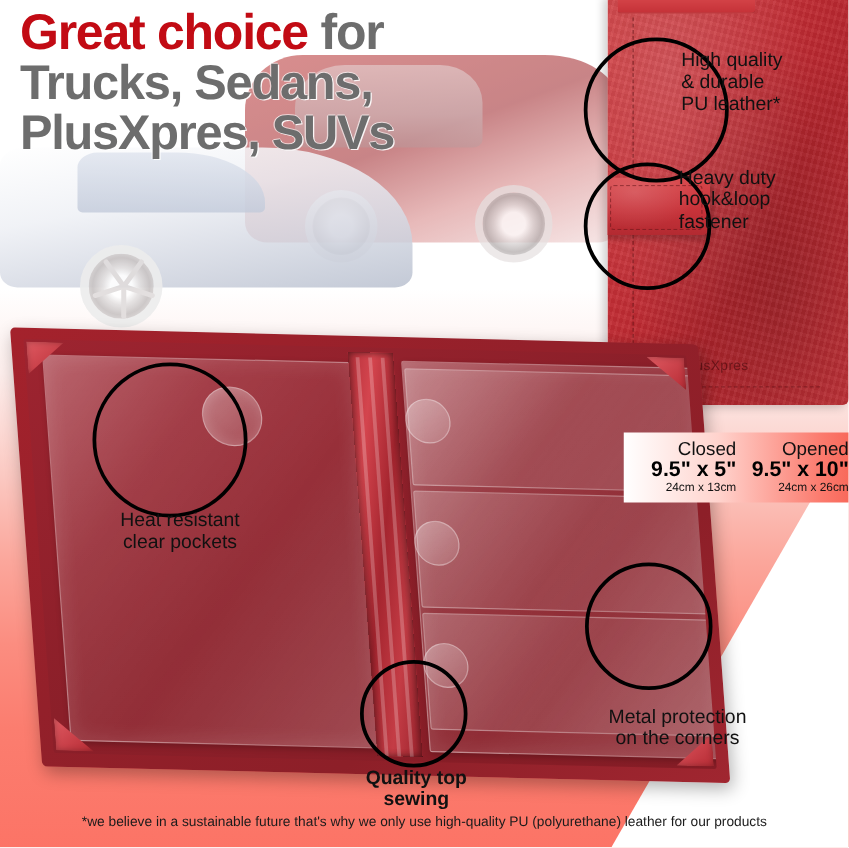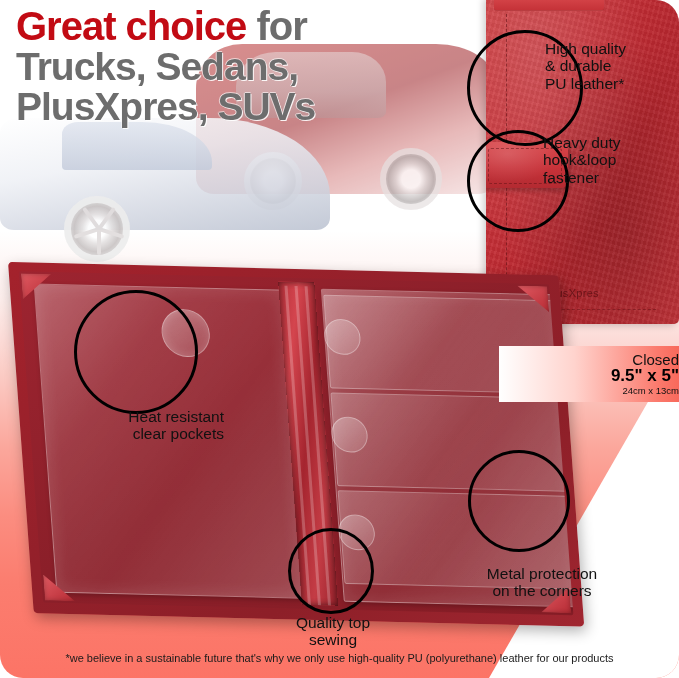--- a/index.html
+++ b/index.html
@@ -3,21 +3,20 @@
 <meta charset="utf-8">
 <style>
   html,body{margin:0;padding:0;background:#fff;}
   body{font-family:"Liberation Sans",sans-serif;}
 
   #stage{
     position:relative;
     width:679px;height:678px;
     overflow:hidden;
     background:#ffffff;
-    border-radius:23px;
   }
 
   
   #bg-gradient{
     position:absolute;left:0;top:0;width:679px;height:678px;
     background:linear-gradient(to bottom,
        #ffffff 0%, #ffffff 34%, #fdeeec 44%,
        #fbc9c2 56%, #fba79c 66%, #fb8d80 76%,
        #fb7d6f 86%, #fc7466 100%);
   }
@@ -231,24 +230,24 @@
     position:absolute;z-index:9;color:#111;
     font-size:15px;line-height:1.12;text-align:center;white-space:pre-line;
   }
 
   #ring-pu{left:467px;top:30px;width:110px;height:110px;}
   #label-pu{left:545px;top:40px;width:140px;text-align:left;font-size:15.5px;}
   #ring-fastener{left:467px;top:130px;width:96px;height:96px;}
   #label-fastener{left:543px;top:134px;width:140px;text-align:left;font-size:15.5px;}
 
   #ring-heat{left:74px;top:290px;width:118px;height:118px;}
-  #label-heat{left:64px;top:408px;width:160px;text-align:right;font-size:15.5px;}
+  #label-heat{left:64px;top:408px;width:160px;text-align:center;font-size:15.5px;}
 
   #ring-sewing{left:288px;top:528px;width:80px;height:80px;}
-  #label-sewing{left:268px;top:614px;width:130px;text-align:center;font-size:15.5px;}
+  #label-sewing{left:268px;top:614px;width:130px;text-align:center;font-size:15.5px;font-weight:bold;}
 
   #ring-metal{left:468px;top:450px;width:96px;height:96px;}
   #label-metal{left:452px;top:565px;width:180px;text-align:center;font-size:15.5px;}
 
   
   #dimensions{
     position:absolute;left:499px;top:346px;width:180px;height:56px;
     background:linear-gradient(to right, #ffffff 0%, #ffd3cd 42%, #fb7a6d 88%, #f8695b 100%);
     z-index:9;display:flex;
   }
@@ -354,17 +353,22 @@
   <div class="callout-ring" id="ring-metal"></div>
   <div class="callout-label" id="label-metal">Metal protection
 on the corners</div>
 
   <div id="dimensions">
     <div class="dim-col">
       <div class="dim-title">Closed</div>
       <div class="dim-main">9.5" x 5"</div>
       <div class="dim-sub">24cm x 13cm</div>
     </div>
+    <div class="dim-col">
+      <div class="dim-title">Opened</div>
+      <div class="dim-main">9.5" x 10"</div>
+      <div class="dim-sub">24cm x 26cm</div>
+    </div>
   </div>
 
   <div id="footer-note">*we believe in a sustainable future that's why we only use high-quality PU (polyurethane) leather for our products</div>
 
 </div>
 
 </body></html>

